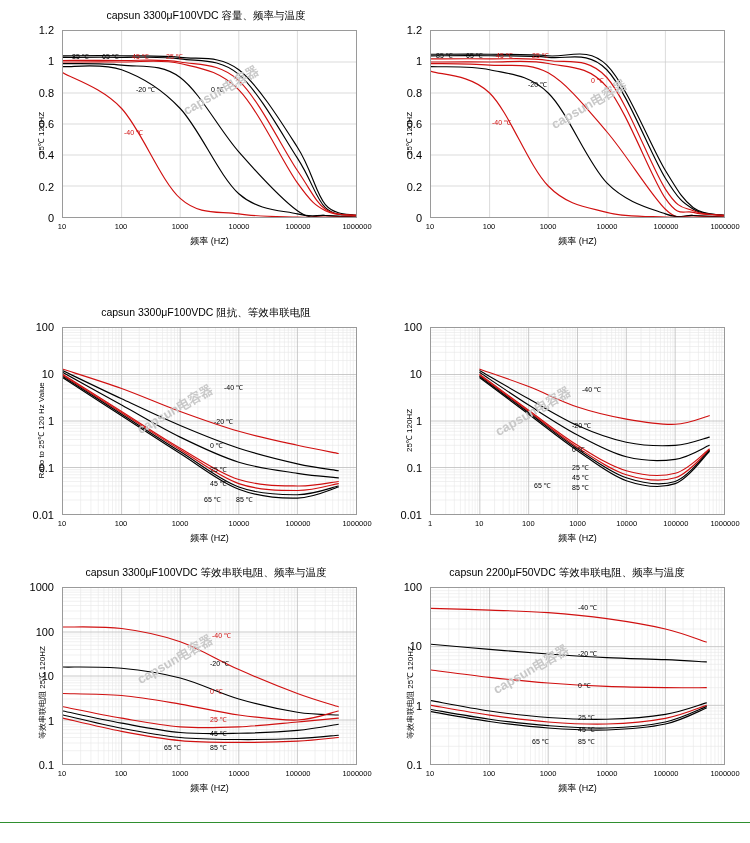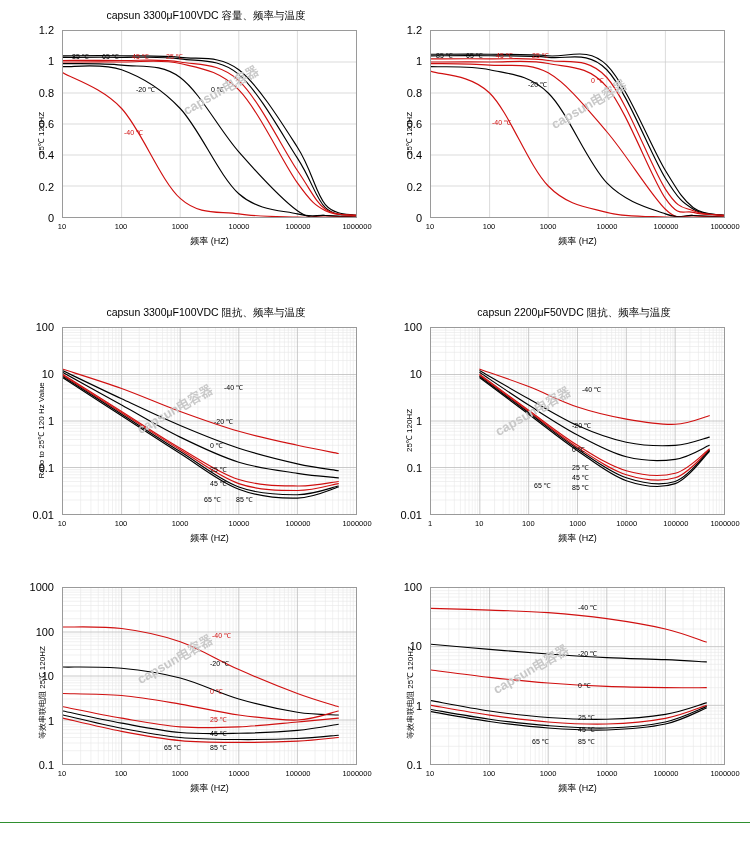--- a/index.html
+++ b/index.html
@@ -198,21 +198,21 @@
       <div class="temp-label red" style="left:114px; top:43px;">45 ℃</div>
       <div class="temp-label red" style="left:150px; top:43px;">25 ℃</div>
       <div class="temp-label black" style="left:146px; top:72px;">-20 ℃</div>
       <div class="temp-label red" style="left:209px; top:68px;">0 ℃</div>
       <div class="temp-label red" style="left:110px; top:110px;">-40 ℃</div>
       <div class="watermark" style="left:166px; top:110px;">capsun电容器</div>
     </div>
   </div>
 
   <div class="chart-cell" style="left:14px; top:305px; width:360px; height:245px;">
-    <div class="chart-title" style="margin-left:24px;">capsun  3300μF100VDC  阻抗、频率与温度</div>
+    <div class="chart-title" style="margin-left:24px;">capsun  3300μF100VDC  阻抗、等效串联电阻</div>
     <div class="plot-wrap" style="position:absolute; left:0; top:0; width:360px; height:245px;">
       <div class="ylabel" style="left:-22px; top:120px; width:96px; text-align:center;">Ratio to 25℃ 120 Hz Value</div>
       <div class="plot-area" id="pa3" style="left:48px; top:22px; width:295px; height:188px;">
           <svg width="293" height="186" viewBox="0 0 293 186">
             <line x1="17.640357745909295" y1="0" x2="17.640357745909295" y2="186" stroke="#e8e8e8" stroke-width="0.6"></line>
             <line x1="27.959305526572212" y1="0" x2="27.959305526572212" y2="186" stroke="#e8e8e8" stroke-width="0.6"></line>
             <line x1="35.28071549181859" y1="0" x2="35.28071549181859" y2="186" stroke="#e8e8e8" stroke-width="0.6"></line>
             <line x1="40.9596422540907" y1="0" x2="40.9596422540907" y2="186" stroke="#e8e8e8" stroke-width="0.6"></line>
             <line x1="45.599663272481514" y1="0" x2="45.599663272481514" y2="186" stroke="#e8e8e8" stroke-width="0.6"></line>
             <line x1="49.52274514483545" y1="0" x2="49.52274514483545" y2="186" stroke="#e8e8e8" stroke-width="0.6"></line>
@@ -319,21 +319,20 @@
       <div class="temp-label black" style="left:196px; top:136px;">0 ℃</div>
       <div class="temp-label black" style="left:196px; top:160px;">25 ℃</div>
       <div class="temp-label black" style="left:196px; top:174px;">45 ℃</div>
       <div class="temp-label black" style="left:190px; top:190px;">65 ℃</div>
       <div class="temp-label black" style="left:222px; top:190px;">85 ℃</div>
       <div class="watermark" style="left:120px; top:118px;">capsun电容器</div>
     </div>
   </div>
 
   <div class="chart-cell" style="left:382px; top:305px; width:360px; height:245px;">
-    <div class="chart-title" style="margin-left:24px;">capsun  2200μF50VDC  阻抗、频率与温度</div>
     <div class="plot-wrap" style="position:absolute; left:0; top:0; width:360px; height:245px;">
       <div class="ylabel" style="left:-14px; top:120px; width:80px; text-align:center;">25℃  120HZ</div>
       <div class="plot-area" id="pa4" style="left:48px; top:22px; width:295px; height:188px;">
           <svg width="293" height="186" viewBox="0 0 293 186">
             <line x1="14.70029812159108" y1="0" x2="14.70029812159108" y2="186" stroke="#e8e8e8" stroke-width="0.6"></line>
             <line x1="23.299421272143512" y1="0" x2="23.299421272143512" y2="186" stroke="#e8e8e8" stroke-width="0.6"></line>
             <line x1="29.40059624318216" y1="0" x2="29.40059624318216" y2="186" stroke="#e8e8e8" stroke-width="0.6"></line>
             <line x1="34.13303521174225" y1="0" x2="34.13303521174225" y2="186" stroke="#e8e8e8" stroke-width="0.6"></line>
             <line x1="37.999719393734594" y1="0" x2="37.999719393734594" y2="186" stroke="#e8e8e8" stroke-width="0.6"></line>
             <line x1="41.268954287362874" y1="0" x2="41.268954287362874" y2="186" stroke="#e8e8e8" stroke-width="0.6"></line>
@@ -450,20 +449,21 @@
       <div class="temp-label black" style="left:190px; top:140px;">0 ℃</div>
       <div class="temp-label black" style="left:190px; top:158px;">25 ℃</div>
       <div class="temp-label black" style="left:190px; top:168px;">45 ℃</div>
       <div class="temp-label black" style="left:152px; top:176px;">65 ℃</div>
       <div class="temp-label black" style="left:190px; top:178px;">85 ℃</div>
       <div class="watermark" style="left:110px; top:120px;">capsun电容器</div>
     </div>
   </div>
 
   <div class="chart-cell" style="left:14px; top:565px; width:360px; height:245px;">
+    <div class="chart-title" style="margin-left:24px;">capsun  3300μF100VDC  等效串联电阻、频率与温度</div>
     <div class="plot-wrap" style="position:absolute; left:0; top:0; width:360px; height:245px;">
       <div class="ylabel" style="left:-20px; top:122px; width:96px; text-align:center;">等效串联电阻  25℃ 120HZ</div>
       <div class="plot-area" id="pa5" style="left:48px; top:22px; width:295px; height:178px;">
           <svg width="293" height="176" viewBox="0 0 293 176">
             <line x1="17.640357745909295" y1="0" x2="17.640357745909295" y2="176" stroke="#e8e8e8" stroke-width="0.6"></line>
             <line x1="27.959305526572212" y1="0" x2="27.959305526572212" y2="176" stroke="#e8e8e8" stroke-width="0.6"></line>
             <line x1="35.28071549181859" y1="0" x2="35.28071549181859" y2="176" stroke="#e8e8e8" stroke-width="0.6"></line>
             <line x1="40.9596422540907" y1="0" x2="40.9596422540907" y2="176" stroke="#e8e8e8" stroke-width="0.6"></line>
             <line x1="45.599663272481514" y1="0" x2="45.599663272481514" y2="176" stroke="#e8e8e8" stroke-width="0.6"></line>
             <line x1="49.52274514483545" y1="0" x2="49.52274514483545" y2="176" stroke="#e8e8e8" stroke-width="0.6"></line>
@@ -570,20 +570,21 @@
       <div class="temp-label red" style="left:196px; top:122px;">0 ℃</div>
       <div class="temp-label red" style="left:196px; top:150px;">25 ℃</div>
       <div class="temp-label black" style="left:196px; top:164px;">45 ℃</div>
       <div class="temp-label black" style="left:150px; top:178px;">65 ℃</div>
       <div class="temp-label black" style="left:196px; top:178px;">85 ℃</div>
       <div class="watermark" style="left:120px; top:108px;">capsun电容器</div>
     </div>
   </div>
 
   <div class="chart-cell" style="left:382px; top:565px; width:360px; height:245px;">
+    <div class="chart-title" style="margin-left:10px;">capsun  2200μF50VDC  等效串联电阻、频率与温度</div>
     <div class="plot-wrap" style="position:absolute; left:0; top:0; width:360px; height:245px;">
       <div class="ylabel" style="left:-20px; top:122px; width:96px; text-align:center;">等效串联电阻  25℃  120HZ</div>
       <div class="plot-area" id="pa6" style="left:48px; top:22px; width:295px; height:178px;">
           <svg width="293" height="176" viewBox="0 0 293 176">
             <line x1="17.640357745909295" y1="0" x2="17.640357745909295" y2="176" stroke="#e8e8e8" stroke-width="0.6"></line>
             <line x1="27.959305526572212" y1="0" x2="27.959305526572212" y2="176" stroke="#e8e8e8" stroke-width="0.6"></line>
             <line x1="35.28071549181859" y1="0" x2="35.28071549181859" y2="176" stroke="#e8e8e8" stroke-width="0.6"></line>
             <line x1="40.9596422540907" y1="0" x2="40.9596422540907" y2="176" stroke="#e8e8e8" stroke-width="0.6"></line>
             <line x1="45.599663272481514" y1="0" x2="45.599663272481514" y2="176" stroke="#e8e8e8" stroke-width="0.6"></line>
             <line x1="49.52274514483545" y1="0" x2="49.52274514483545" y2="176" stroke="#e8e8e8" stroke-width="0.6"></line>

